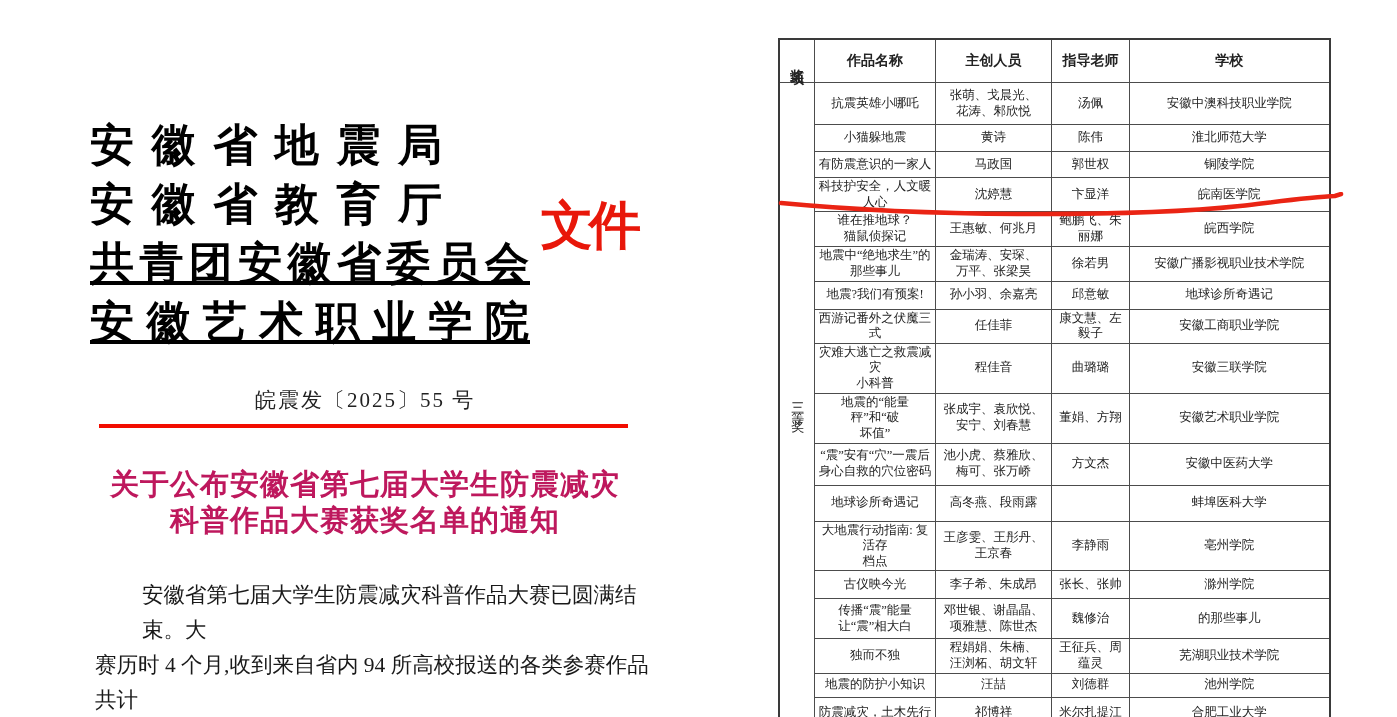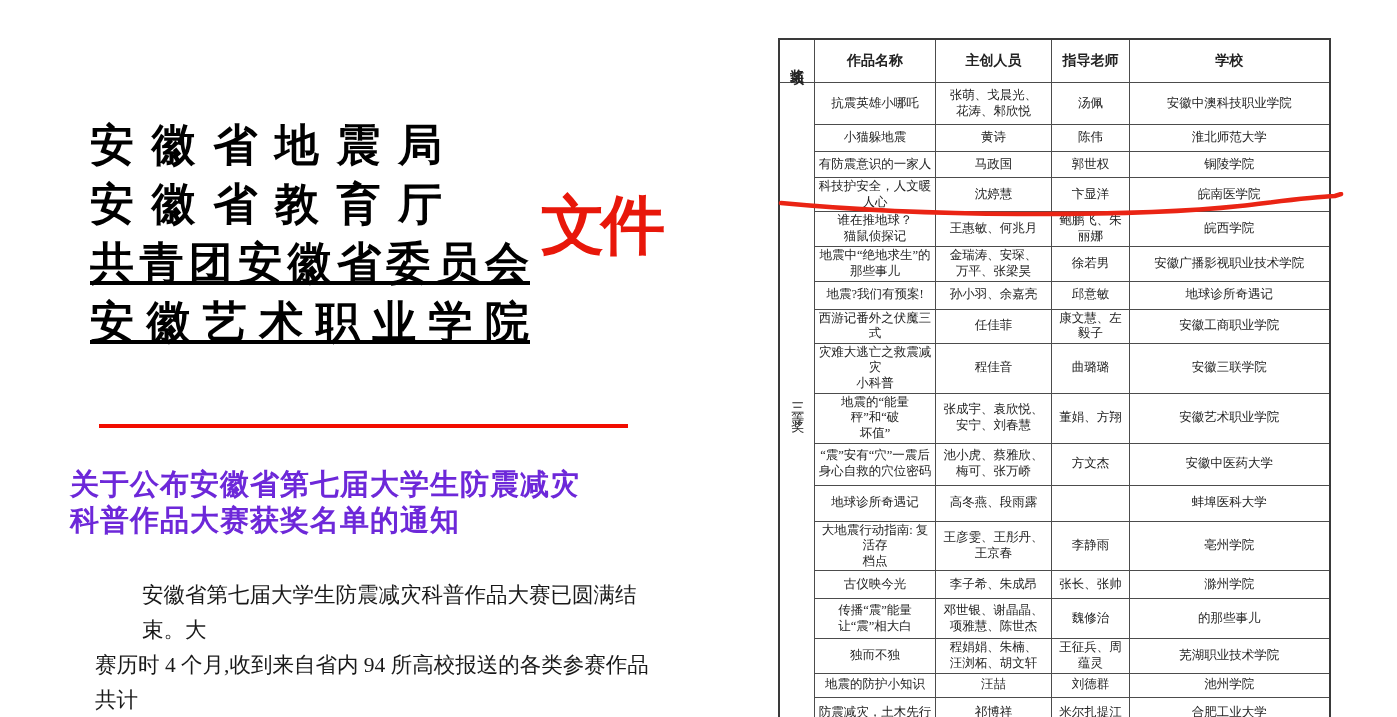--- a/index.html
+++ b/index.html
@@ -10,31 +10,31 @@
     color:#1c1c1c;
   }
   
   .doc-left{position:absolute;left:0;top:0;width:700px;height:717px;}
   .letterhead{position:absolute;left:90px;top:116px;font-weight:700;color:#000000;}
   .lh-line{height:59px;line-height:59px;font-size:44px;}
   .lh-6{width:352px;text-align:justify;text-align-last:justify;}
   .lh-9{width:440px;text-align:justify;text-align-last:justify;letter-spacing:1px;text-decoration:underline;}
   .wenjian{
     position:absolute;left:541px;top:186px;width:100px;
-    font-size:64px;font-weight:700;color:#e8170a;line-height:80px;
+    font-size:52px;font-weight:700;color:#e8170a;line-height:80px;
     letter-spacing:-4px;white-space:nowrap;
   }
   .doc-number{
     position:absolute;left:90px;top:386px;width:550px;text-align:center;
     font-size:21px;letter-spacing:2px;color:#222;
   }
   .red-rule{position:absolute;left:99px;top:424px;width:529px;height:4px;background:#f20d00;}
   .doc-title{
-    position:absolute;left:70px;top:466px;width:590px;text-align:left;
-    font-size:29px;font-weight:700;line-height:36px;color:#6d28d9;letter-spacing:1px;
+    position:absolute;left:70px;top:466px;width:590px;text-align:center;
+    font-size:29px;font-weight:700;line-height:36px;color:#be185d;letter-spacing:1px;
   }
   .doc-body{
     position:absolute;left:95px;top:578px;width:560px;
     font-size:21.5px;line-height:35px;color:#191919;
   }
   .doc-body .indent{padding-left:47px;}
   
   .award-table{
     position:absolute;left:778px;top:38px;
     border-collapse:collapse;table-layout:fixed;
@@ -65,20 +65,21 @@
 <body>
 
 <div class="doc-left">
   <div class="letterhead">
     <div class="lh-line lh-6">安徽省地震局</div>
     <div class="lh-line lh-6">安徽省教育厅</div>
     <div class="lh-line lh-9">共青团安徽省委员会</div>
     <div class="lh-line lh-9">安徽艺术职业学院</div>
   </div>
   <div class="wenjian">文件</div>
+  <div class="doc-number">皖震发〔2025〕55 号</div>
   <div class="red-rule"></div>
   <div class="doc-title">
     <div>关于公布安徽省第七届大学生防震减灾</div>
     <div>科普作品大赛获奖名单的通知</div>
   </div>
   <div class="doc-body">
     <div class="indent">安徽省第七届大学生防震减灾科普作品大赛已圆满结束。大</div>
     <div>赛历时 4 个月,收到来自省内 94 所高校报送的各类参赛作品共计</div>
 
   </div>

